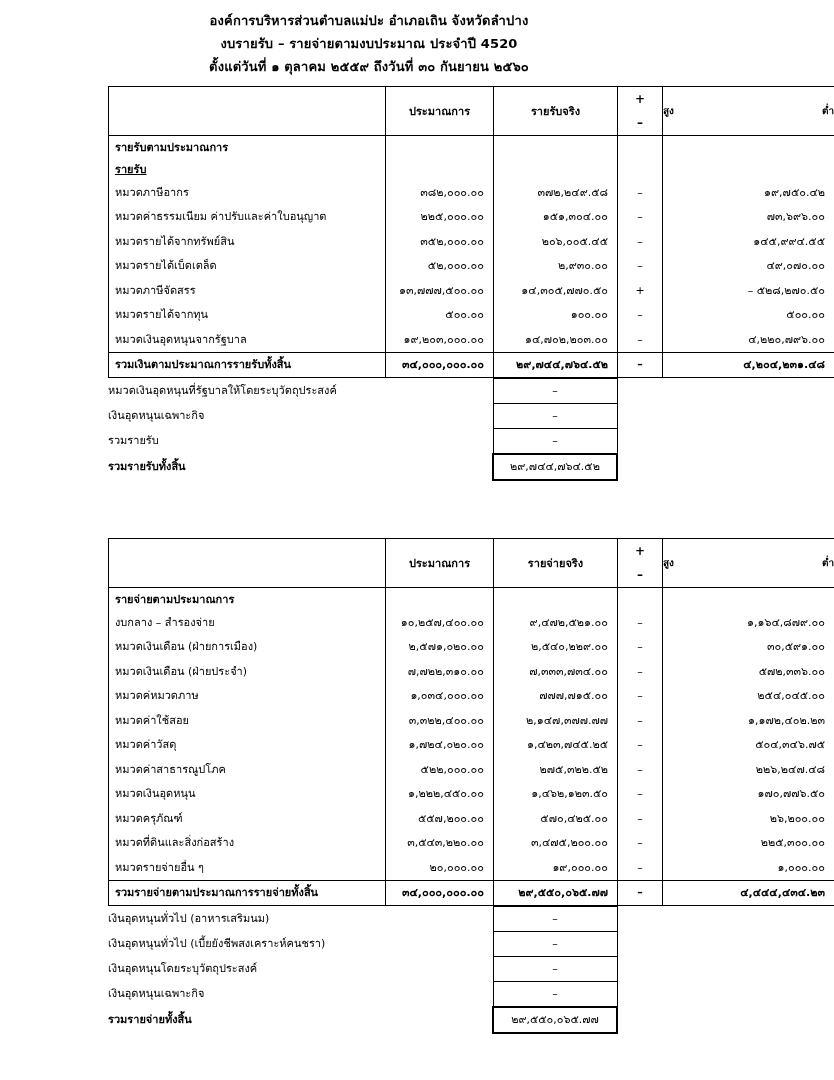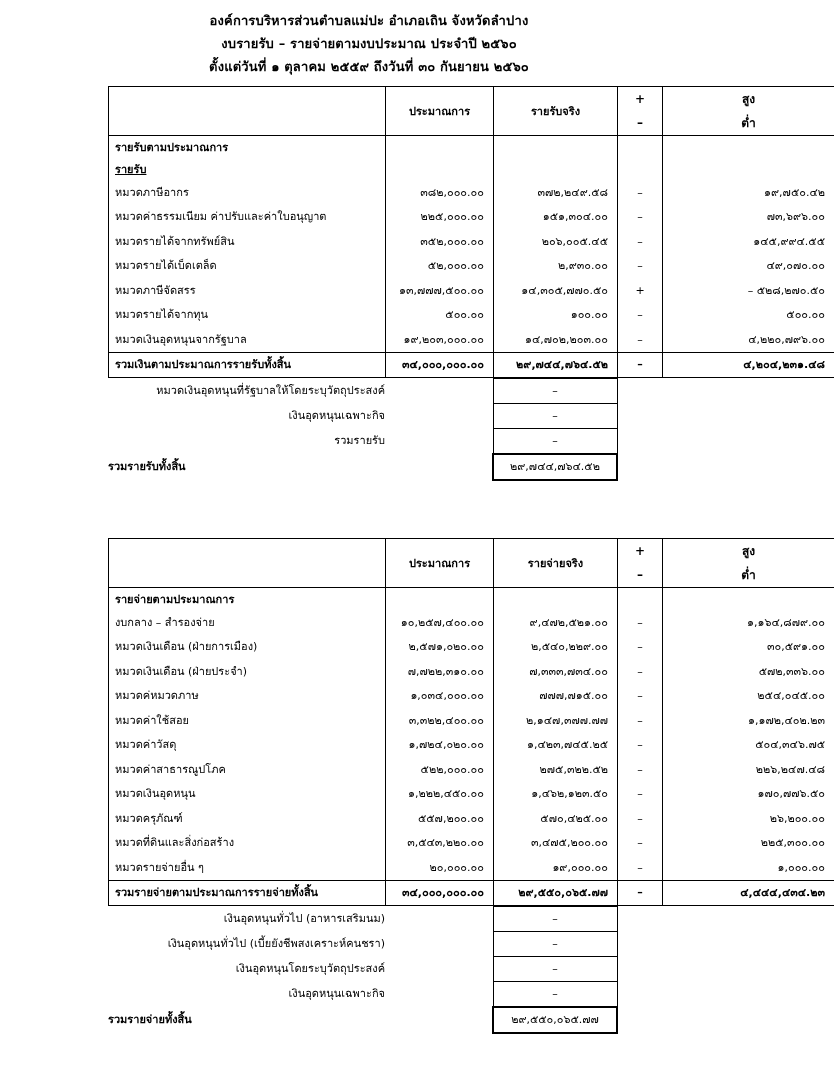--- a/index.html
+++ b/index.html
@@ -88,26 +88,26 @@
     display: flex;
     flex-direction: column;
     justify-content: space-between;
     align-items: center;
     height: 36px;
     font-size: 12px;
     font-weight: bold;
   }
   .hl-stack {
     display: flex;
-    flex-direction: column;
+    flex-direction: row;
     justify-content: space-between;
     align-items: center;
     height: 36px;
     font-weight: bold;
-    font-size: 12px;
+    font-size: 10px;
   }
 
   .sect-row td { height: 22px; font-weight: bold; margin-left: 32px; }
   .sub-head    { text-decoration: underline; font-weight: bold; }
   .sub-head-row td { height: 22px; }
 
   .data-row td { height: 24.5px; }
   .total-row td {
     height: 24px;
     font-weight: bold;
@@ -129,32 +129,32 @@
   }
   .boxed {
     border: 1.3px solid #000;
     text-align: center;
   }
   .boxed-strong {
     border: 2px solid #000;
     text-align: center;
     font-weight: normal;
   }
-  .trail-label   { padding-left: 6px; text-align: right; }
+  .trail-label   { padding-left: 6px; }
   .trail-label-b { padding-left: 48px; font-weight: bold; }
   .trail-label-i { padding-left: 74px; }
 </style>
 </head>
 <body>
 
 <div class="page">
 
   <div class="doc-heading">
     <div class="line">องค์การบริหารส่วนตำบลแม่ปะ อำเภอเถิน จังหวัดลำปาง</div>
-    <div class="line">งบรายรับ – รายจ่ายตามงบประมาณ ประจำปี ๒๕๖๐</div>
+    <div class="line">งบรายรับ – รายจ่ายตามงบประมาณ ประจำปี 4520</div>
     <div class="line">ตั้งแต่วันที่ ๑ ตุลาคม ๒๕๕๙ ถึงวันที่ ๓๐ กันยายน ๒๕๖๐</div>
   </div>
 
   <div class="table-wrap" id="receipts-table-wrap">
 
     <table class="ledger">
       <colgroup>
         <col class="c-label">
           <col class="c-budget">
           <col class="c-actual">

